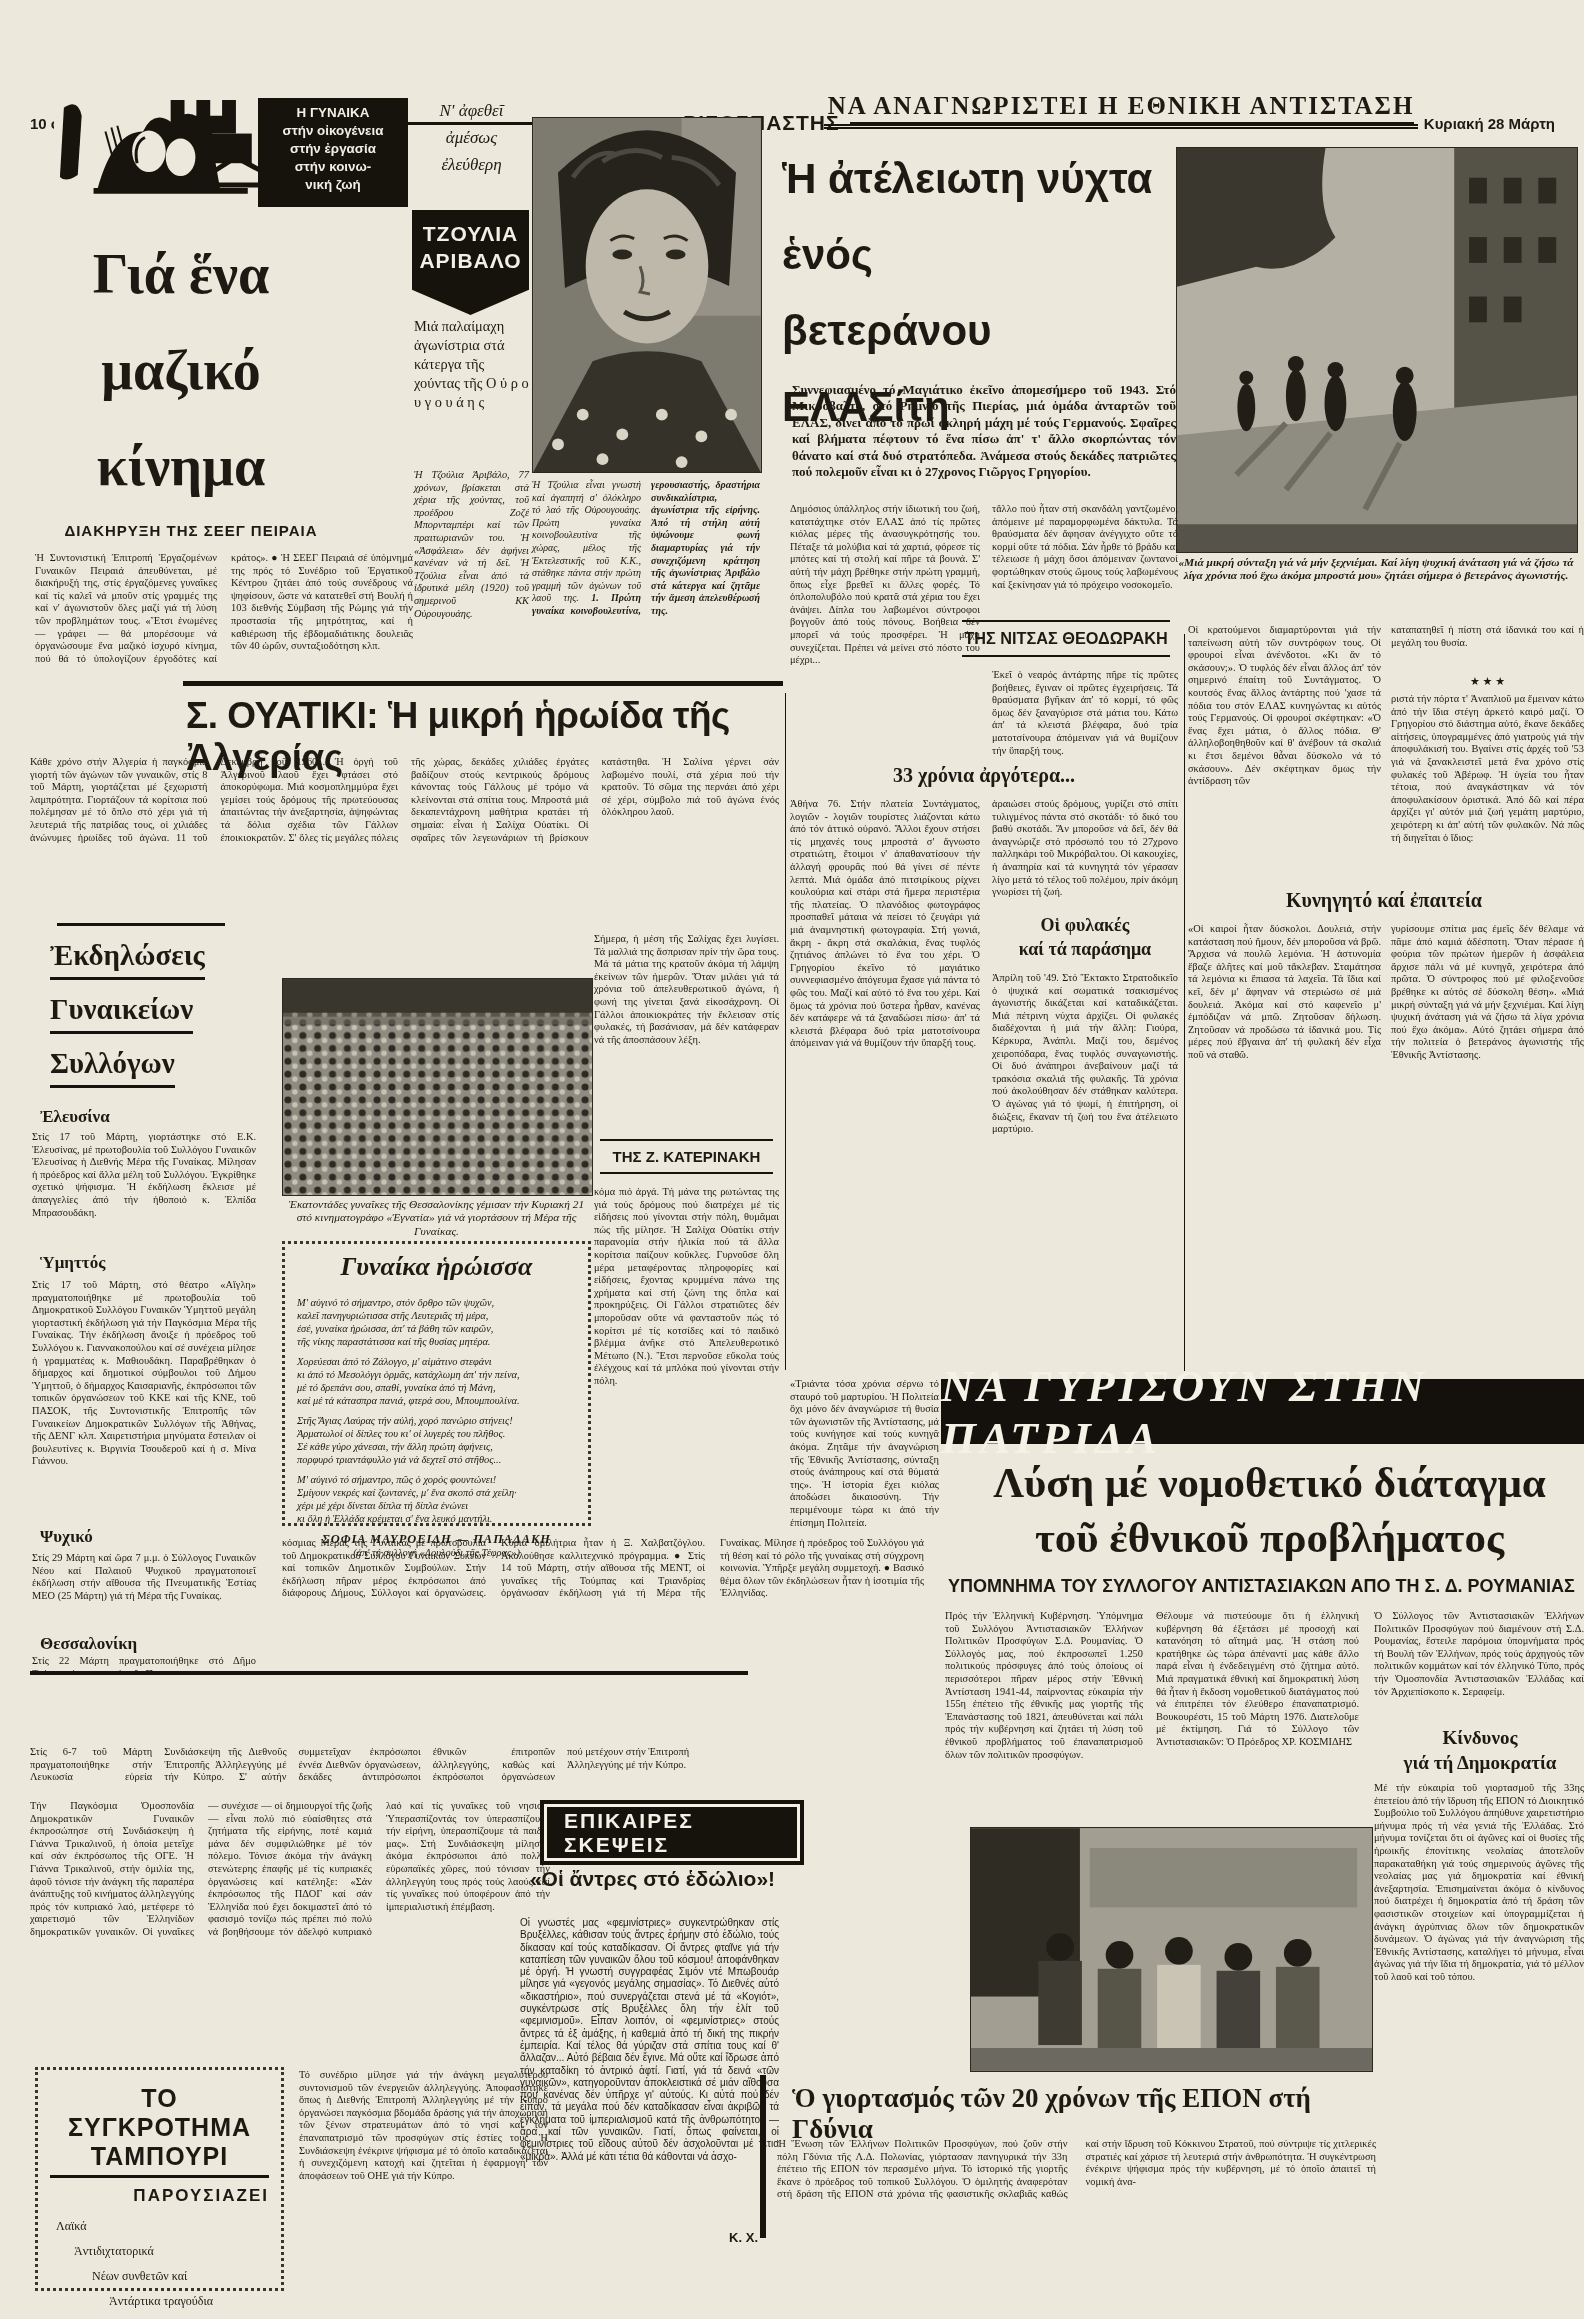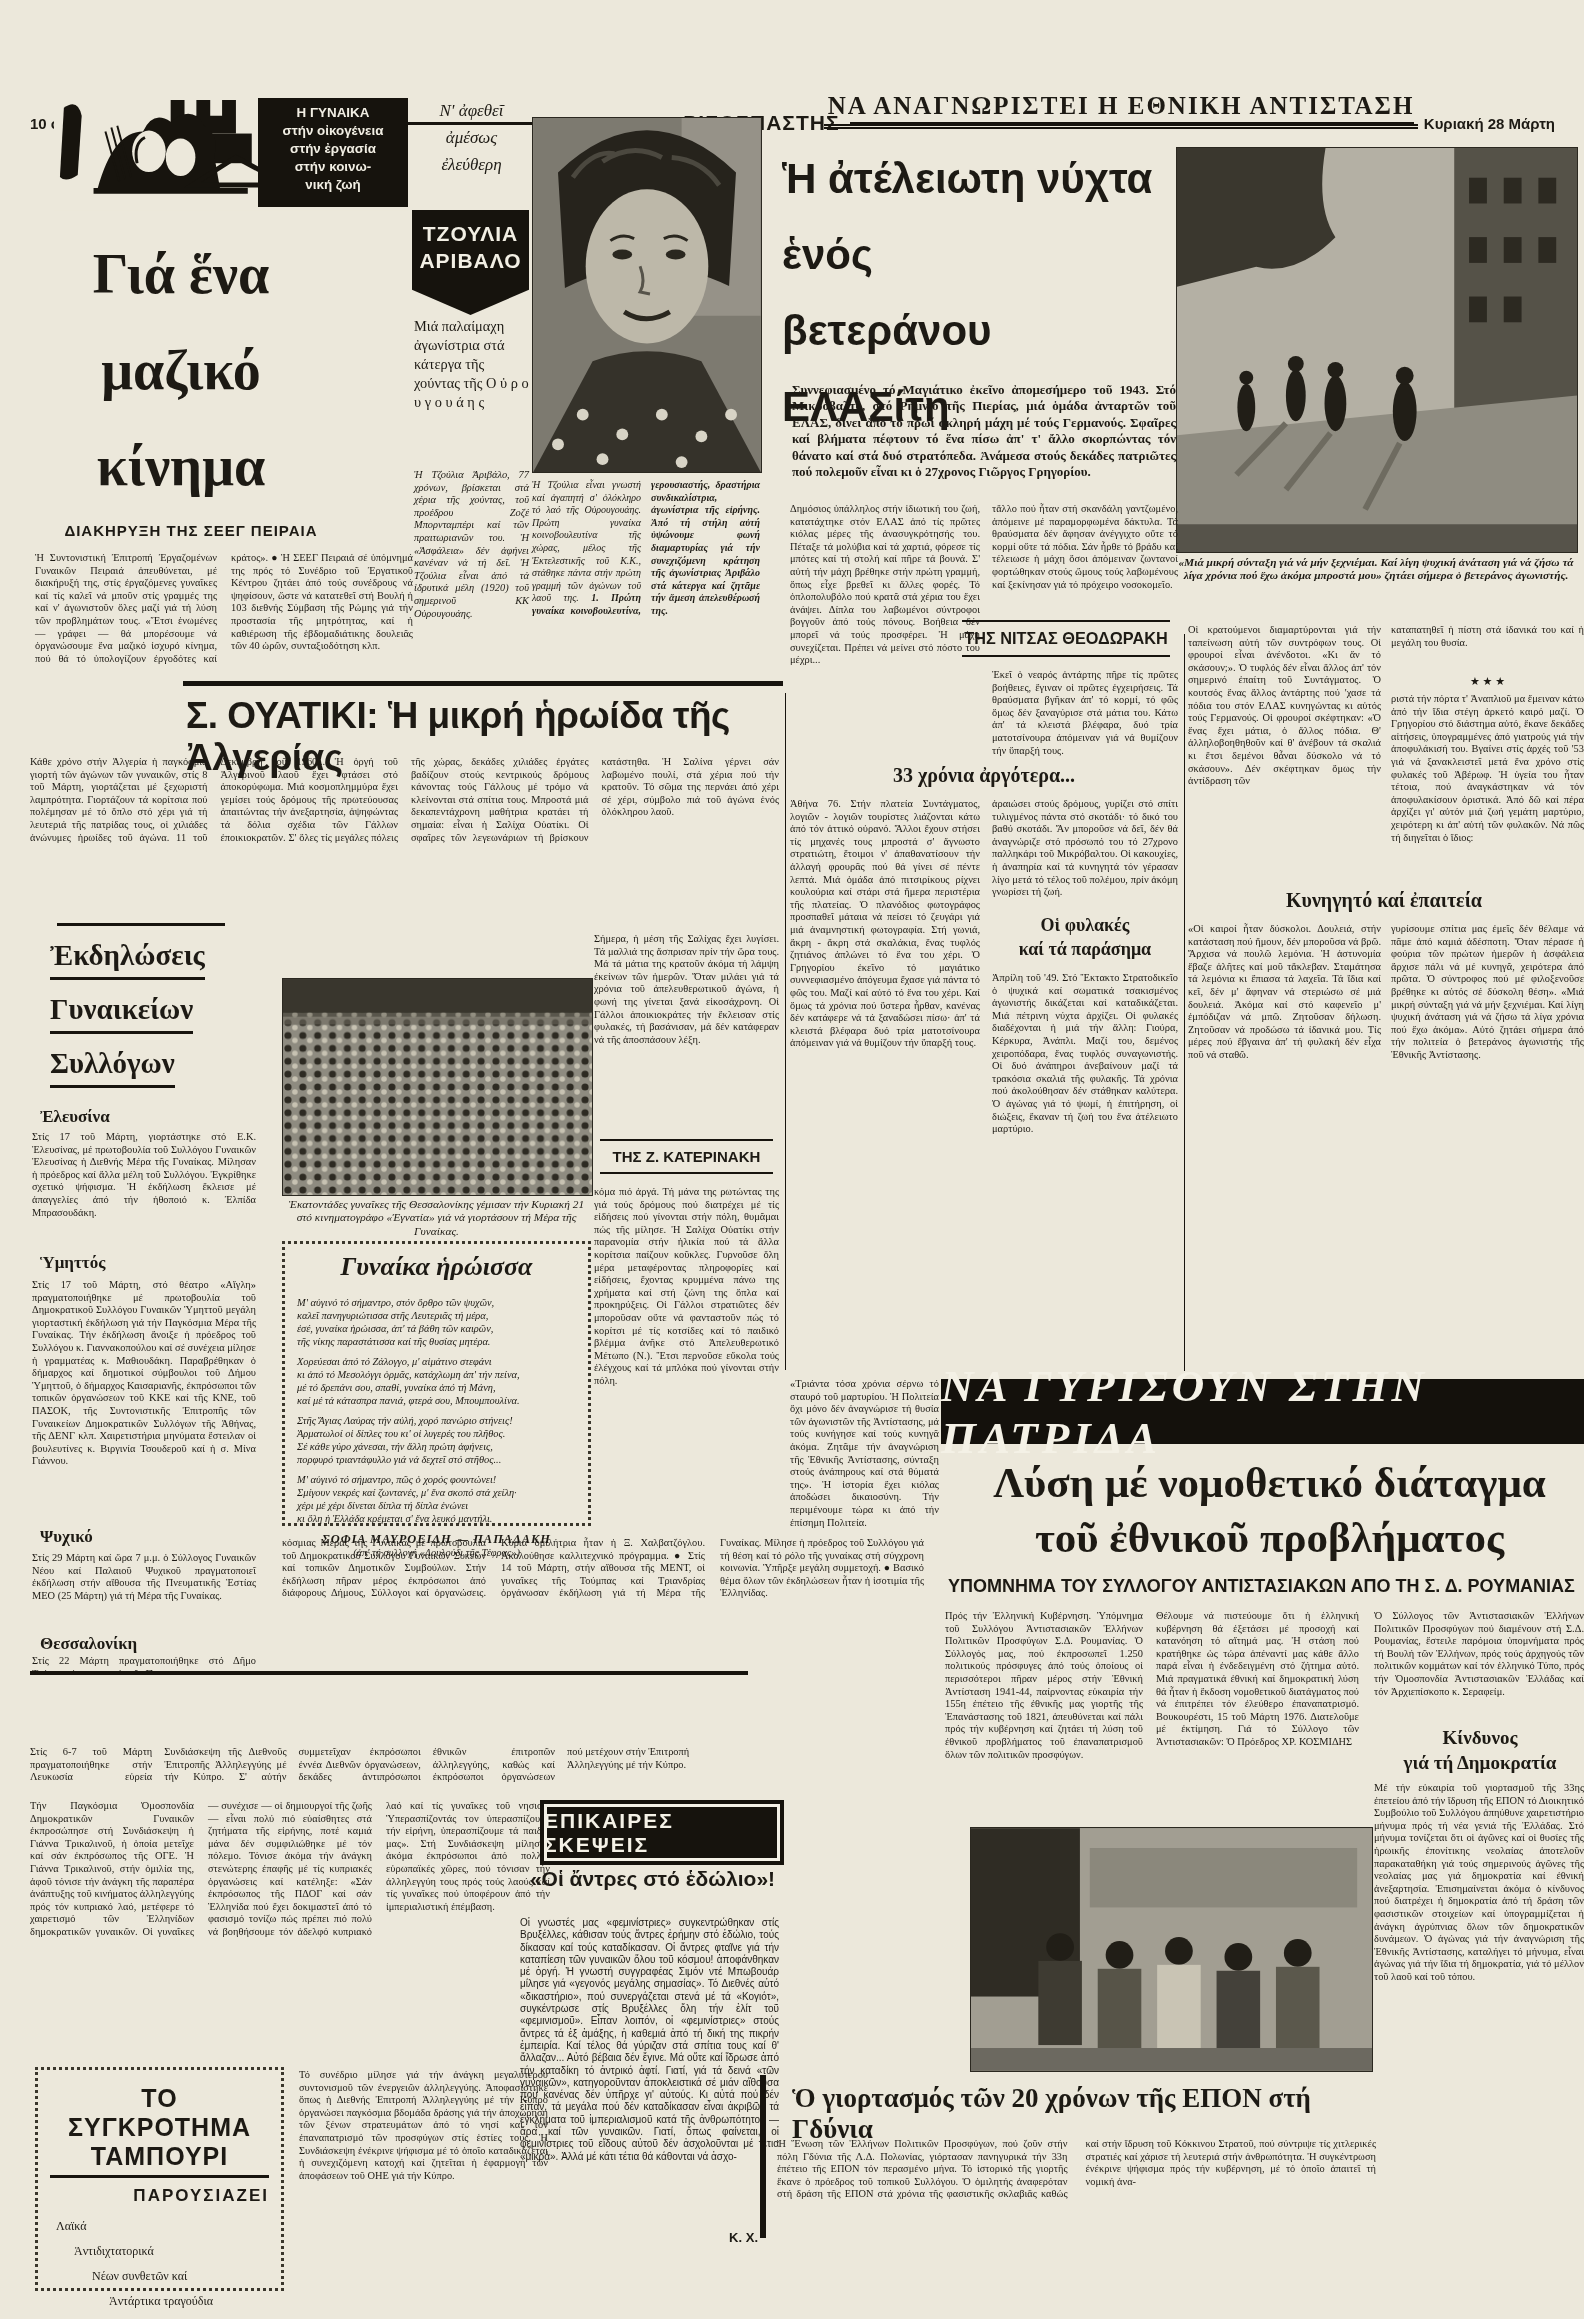--- a/index.html
+++ b/index.html
@@ -38,21 +38,21 @@
   .alg-h{font-family:"Liberation Sans",sans-serif;font-weight:bold;font-size:37px;letter-spacing:-0.5px;}
   .ev-title{font-weight:bold;font-size:29px;}
   .ev-title div{display:inline-block;border-bottom:3px solid #17140e;padding-bottom:5px;margin-bottom:13px;}
   .ev-head{font-weight:bold;font-size:17px;}
   .dotbox{border:3px dotted #3a362c;}
   .poem-t{font-style:italic;font-weight:bold;font-size:26px;text-align:center;}
   .stanza{font-style:italic;font-size:10.4px;line-height:13px;margin:0 0 7px 0;}
   .cy-h{font-family:"Liberation Sans",sans-serif;font-weight:bold;font-size:33px;letter-spacing:1px;}
   .th-box{background:#16130d;color:#f4f1e6;border:4px solid #16130d;box-shadow:inset 0 0 0 3px #f4f1e6;
           font-family:"Liberation Sans",sans-serif;font-weight:bold;font-size:21px;letter-spacing:2px;
-          display:flex;align-items:center;justify-content:center;}
+          display:flex;align-items:center;justify-content:center;padding-left:20px;}
   .th-h{font-family:"Liberation Sans",sans-serif;font-weight:bold;font-size:21px;text-align:center;}
   .banner{background:#14110c;color:#f4f1e6;font-weight:bold;font-style:italic;font-size:45px;
           letter-spacing:4px;display:flex;align-items:center;justify-content:center;}
   .pat-h{font-weight:bold;font-size:43px;line-height:55px;text-align:center;}
   .pat-k{font-family:"Liberation Sans",sans-serif;font-weight:bold;font-size:18px;}
   .epon-h{font-weight:bold;font-size:27px;}
   .ad-t{font-family:"Liberation Sans",sans-serif;font-weight:bold;font-size:25px;letter-spacing:1px;
         border-bottom:3px solid #17140e;padding-bottom:4px;}
   .ad-s{font-family:"Liberation Sans",sans-serif;font-weight:bold;font-size:17px;letter-spacing:2px;}
   .ad-i{font-size:12px;line-height:25px;}

